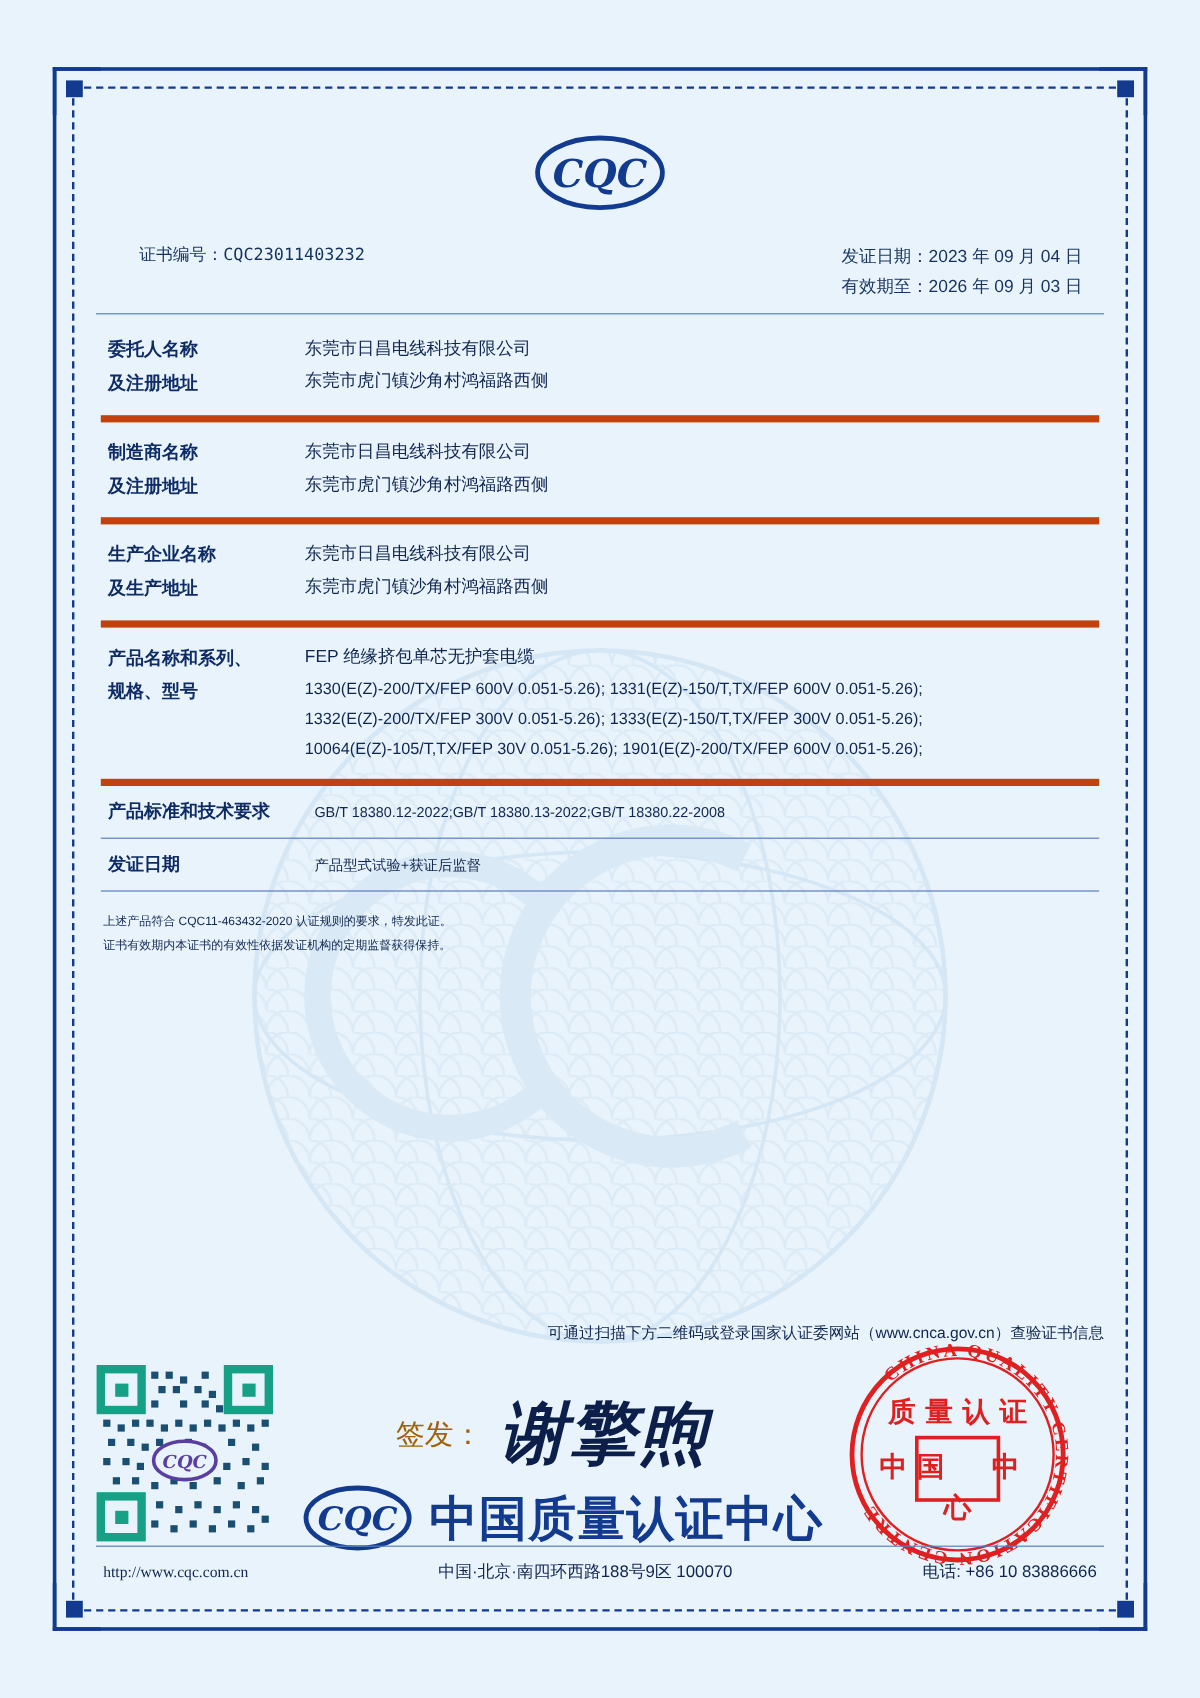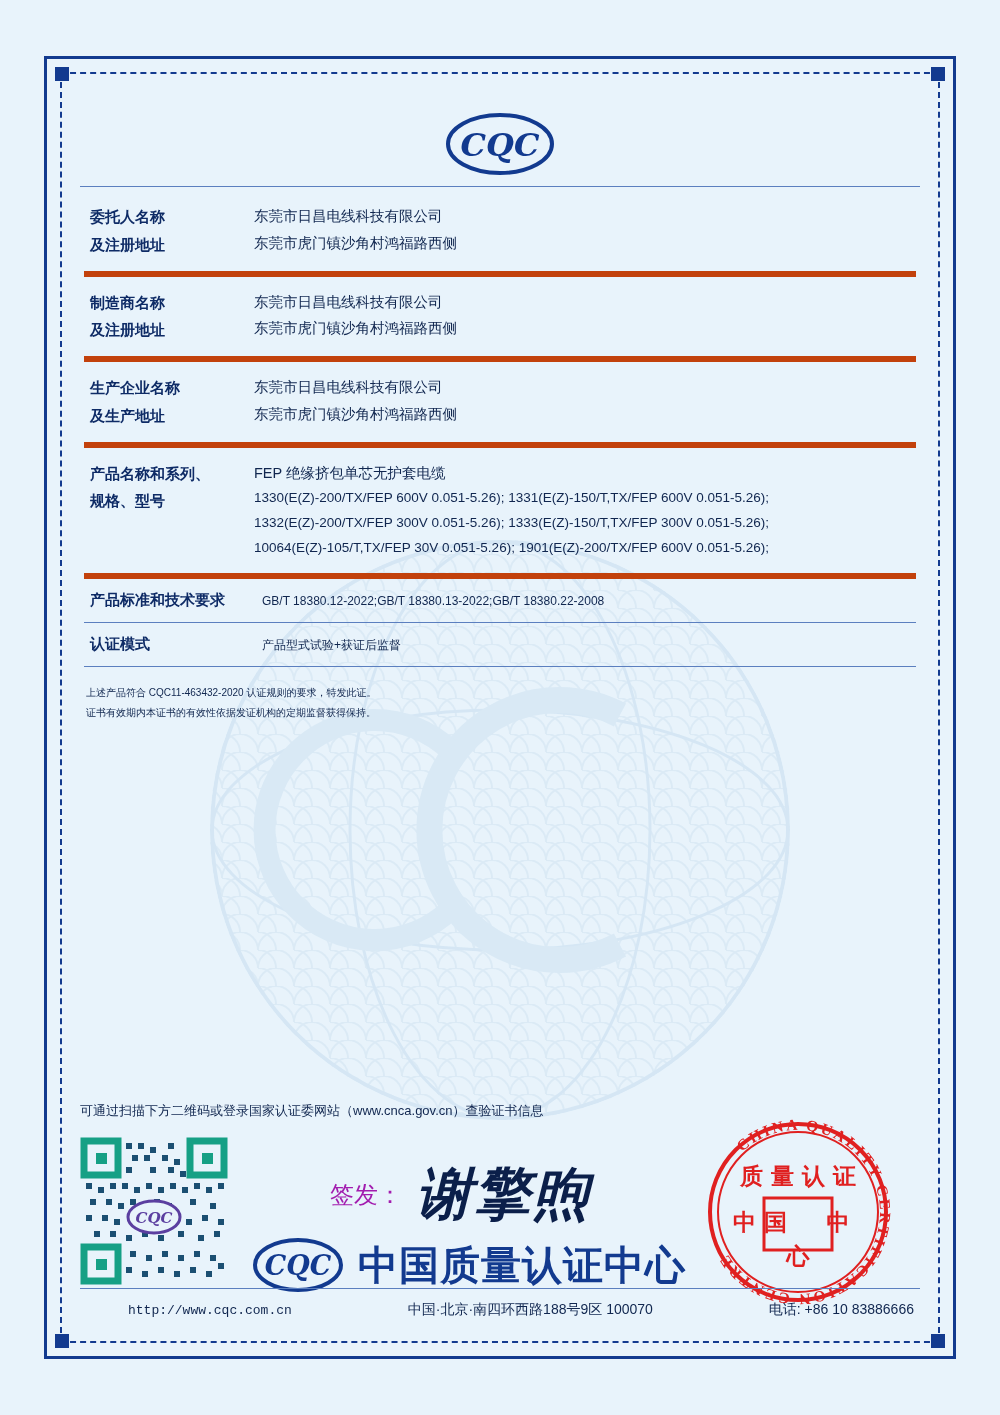--- a/index.html
+++ b/index.html
@@ -130,39 +130,39 @@
     font-family: Liberation Sans, sans-serif;
     font-size: 10px;
     color: #10264f;
     line-height: 2.0;
   }
 
   
   .verify-note {
     position: absolute;
     left: 0; right: 0; top: 1010px;
-    text-align: left;
+    text-align: right;
     font-size: 13px;
     color: #10264f;
   }
 
   .qr {
     position: absolute;
     left: 0px; top: 1045px;
     width: 148px; height: 148px;
   }
 
   .sign-row {
     position: absolute;
     left: 250px; top: 1065px;
     display: flex;
     align-items: center;
     gap: 14px;
   }
-  .sign-label { font-size: 24px; color: #a21caf; }
+  .sign-label { font-size: 24px; color: #a16207; }
   .sign-name {
     font-family: "DejaVu Serif", serif;
     font-size: 56px;
     color: #0b1f4a;
     font-style: italic;
     font-weight: bold;
     letter-spacing: 2px;
   }
 
   .org-row {
@@ -194,21 +194,21 @@
   }
   .foot-text {
     position: absolute;
     left: 6px; right: 6px; bottom: 4px;
     display: flex;
     justify-content: space-between;
     align-items: center;
     font-size: 14px;
     color: #10264f;
   }
-  .foot-text .url { font-family: Liberation Mono, monospace; font-size: 13px; margin-left: 42px; }
+  .foot-text .url { font-family: Liberation Serif, serif; font-size: 13px; }
   .foot-text .tel { font-family: "Liberation Sans", sans-serif; }
 </style>
 </head>
 <body>
 
 <div class="frame-outer"></div>
 <div class="frame-dash"></div>
 <div class="corner tl">
     <i></i>
   </div>
@@ -252,20 +252,29 @@
 
   <div class="header">
     <span class="cqc-logo-big">
       <svg viewBox="0 0 110 64" width="110" height="64" aria-hidden="true">
         <ellipse cx="55" cy="32" rx="52" ry="29" fill="none" stroke="#123a8f" stroke-width="4"></ellipse>
         <text x="55" y="44" text-anchor="middle" font-family="DejaVu Serif, serif" font-size="32" font-weight="bold" fill="#123a8f" font-style="italic">CQC</text>
       </svg>
     </span>
   </div>
 
+  <div class="meta-row">
+    <div class="meta-left">
+      <span>证书编号：</span><span>CQC23011403232</span>
+    </div>
+    <div class="meta-right">
+      <div>发证日期：2023 年 09 月 04 日</div>
+      <div>有效期至：2026 年 09 月 03 日</div>
+    </div>
+  </div>
 
   <hr class="divider">
 
   <div class="fields">
 
     <div class="field-block">
       <div class="f-label">
         <span>委托人名称</span>
         <span>及注册地址</span>
       </div>
@@ -309,21 +318,21 @@
         <span class="mono">10064(E(Z)-105/T,TX/FEP 30V 0.051-5.26);   1901(E(Z)-200/TX/FEP 600V 0.051-5.26);</span>
       </div>
     </div>
 
     <div class="field-inline">
       <div class="f-label2">产品标准和技术要求</div>
       <div class="f-val2">GB/T 18380.12-2022;GB/T 18380.13-2022;GB/T 18380.22-2008</div>
     </div>
 
     <div class="field-inline">
-      <div class="f-label2">认证模式</div>
+      <div class="f-label2">发证日期</div>
       <div class="f-val2">产品型式试验+获证后监督</div>
     </div>
 
   </div>
 
   <div class="statement">
     <div>上述产品符合 CQC11-463432-2020 认证规则的要求，特发此证。</div>
     <div>证书有效期内本证书的有效性依据发证机构的定期监督获得保持。</div>
   </div>
 

